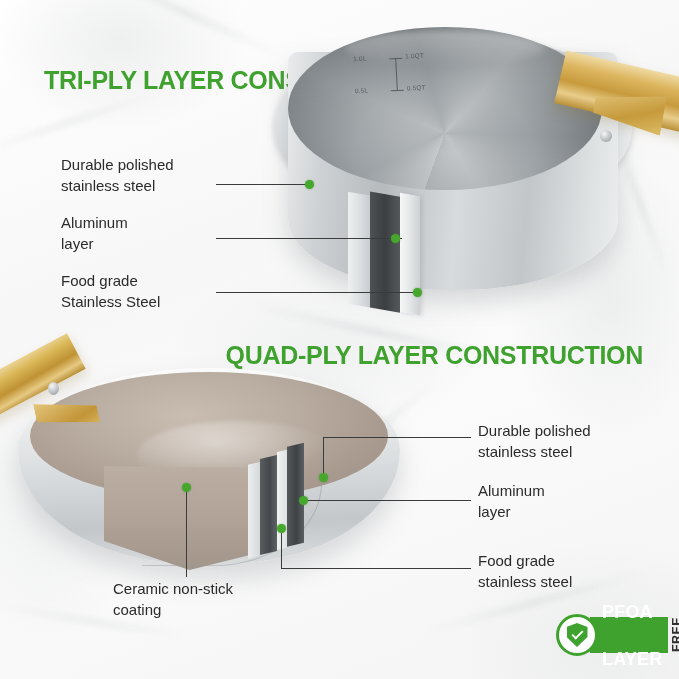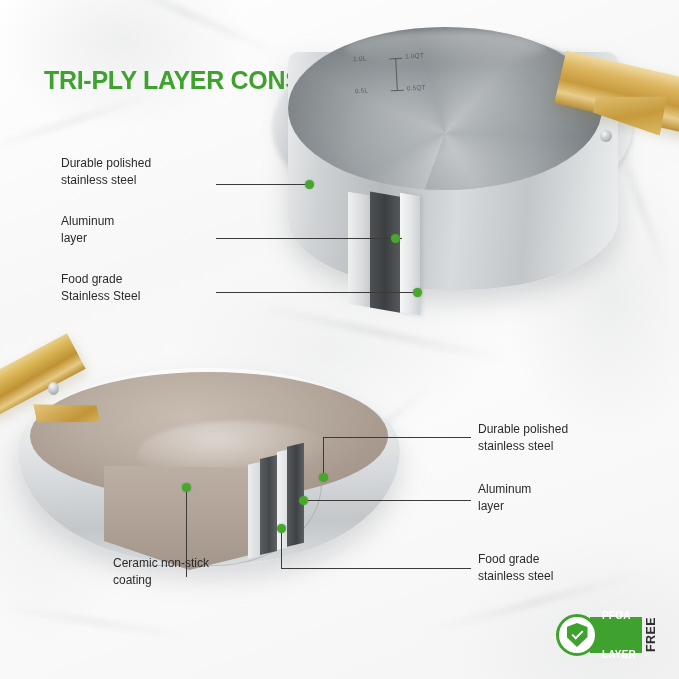--- a/index.html
+++ b/index.html
@@ -43,36 +43,36 @@
     letter-spacing: -0.3px;
     color: #3fa22e;
     text-transform: uppercase;
   }
   #heading-tri { left: 44px; top: 66px; }
   #heading-quad { right: 36px; top: 341px; text-align: right; }
 
   
   .label {
     position: absolute;
-    font-size: 12px;
+    font-size: 15px;
     line-height: 1.38;
     color: #2b2b2b;
     white-space: pre-line;
   }
   .label.right-col { text-align: left; }
 
   #label-tri-1 { left: 61px; top: 155px; }
   #label-tri-2 { left: 61px; top: 213px; }
   #label-tri-3 { left: 61px; top: 271px; }
 
   #label-quad-1 { left: 478px; top: 421px; }
   #label-quad-2 { left: 478px; top: 481px; }
   #label-quad-3 { left: 478px; top: 551px; }
 
-  #label-ceramic { left: 113px; top: 555px; }
+  #label-ceramic { left: 113px; top: 579px; }
 
   
   .leader {
     position: absolute;
     background: #3b3b3b;
     height: 1px;
   }
   .leader.v { width: 1px; height: auto; }
   .dot {
     position: absolute;
@@ -331,21 +331,21 @@
     width: 11px; height: 6px;
     border-left: 2.4px solid #fff;
     border-bottom: 2.4px solid #fff;
     transform: rotate(-45deg) translate(1px,-1px);
   }
   .badge-text-box {
     margin-left: -8px;
     background: #3fa22e;
     color: #ffffff;
     font-weight: bold;
-    font-size: 10px;
+    font-size: 18px;
     line-height: 1.02;
     padding: 6px 6px 5px 12px;
     height: 36px;
     display: flex; flex-direction: column; justify-content: center;
     letter-spacing: .2px;
     gap: 28px;
   }
   .badge-free {
     margin-left: 2px;
     height: 36px;
@@ -409,20 +409,22 @@
   <div class="leader" style="left:216px; top:292px; width:206px;"></div>
   <div class="dot" style="left:413px; top:288px;"></div>
 
   <div class="label" id="label-tri-1">Durable polished
 stainless steel</div>
   <div class="label" id="label-tri-2">Aluminum
 layer</div>
   <div class="label" id="label-tri-3">Food grade
 Stainless Steel</div>
 
+  <div class="heading" id="heading-quad">QUAD-PLY LAYER
+CONSTRUCTION</div>
 
   <div id="frypan">
     <div class="fp-rim"></div>
     <div class="fp-body"></div>
     <div class="fp-interior">
       <div class="fp-interior-hl"></div>
     </div>
     <div class="fp-ceramic-face"></div>
     <div class="fp-edge-curve"></div>
     <div class="fp-cut">

